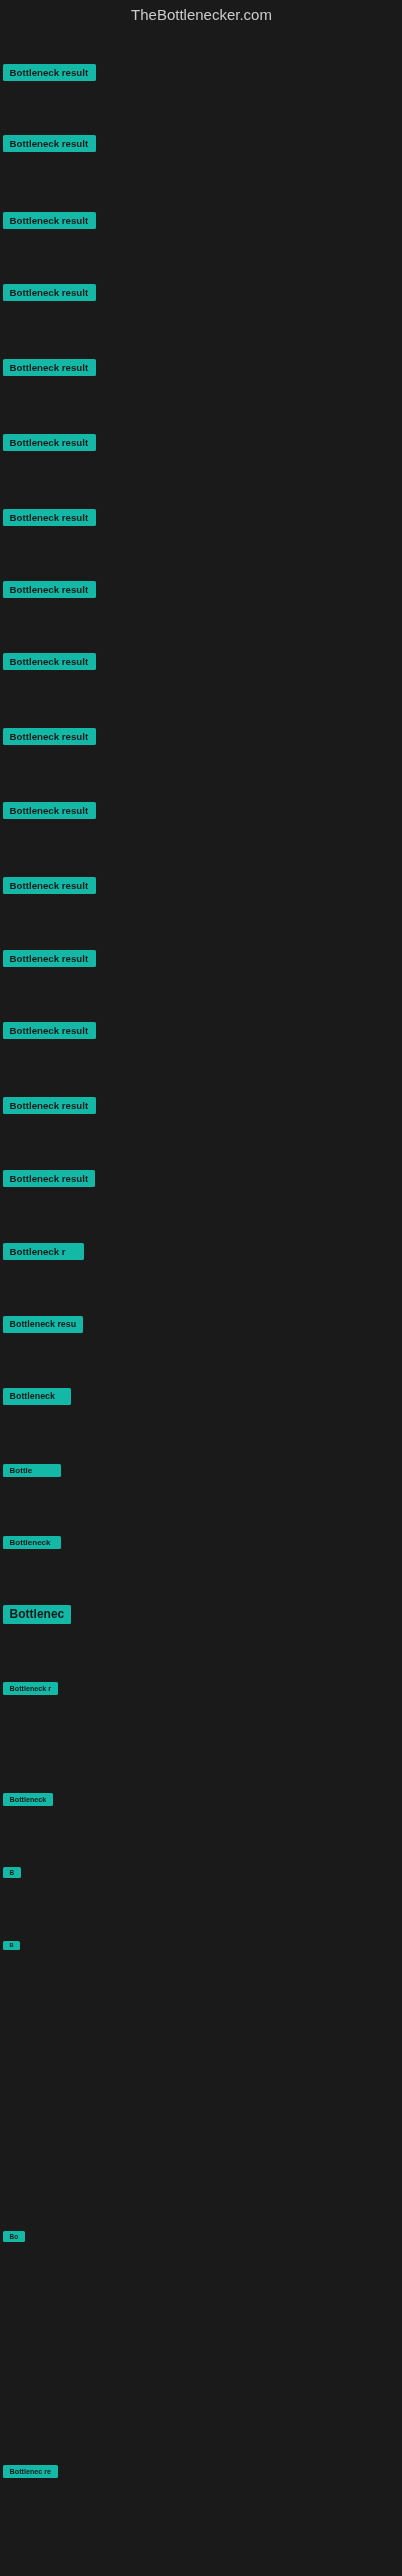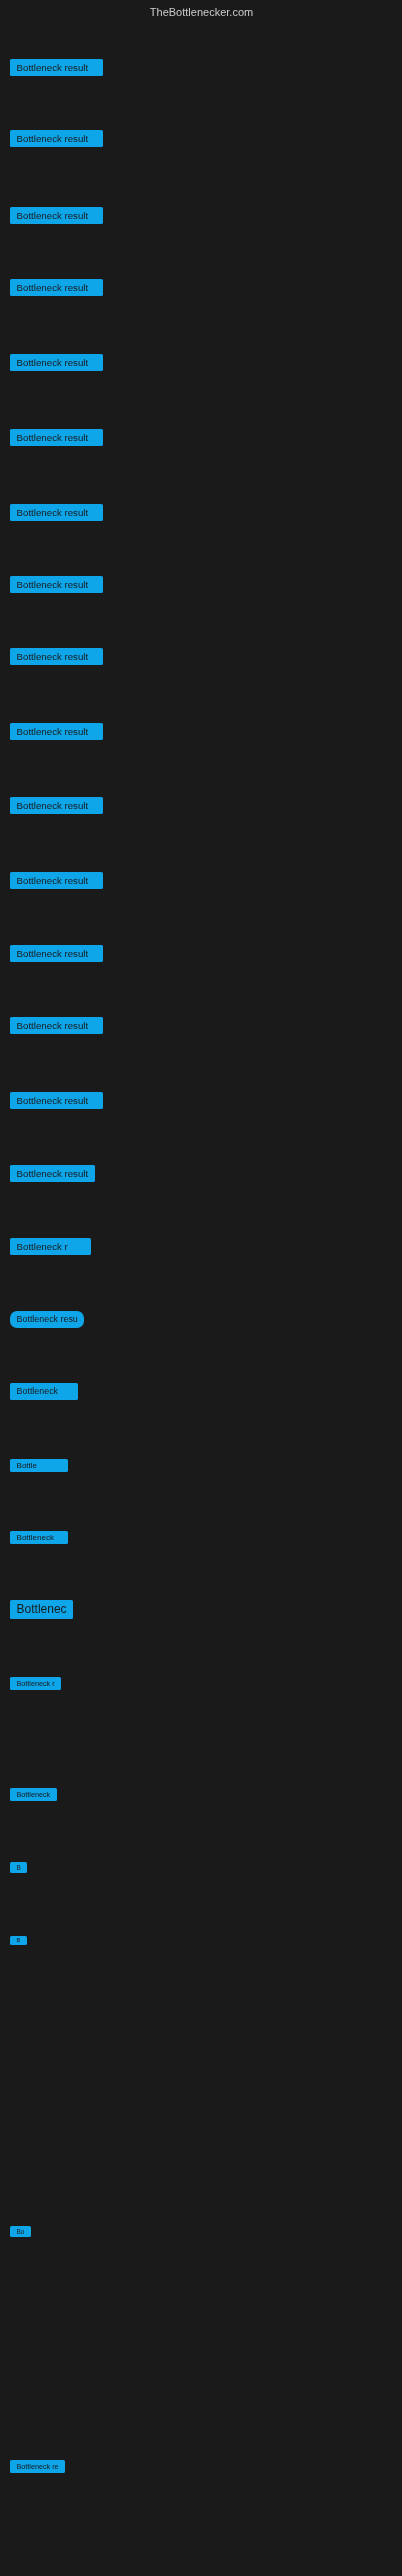--- a/index.html
+++ b/index.html
@@ -13,49 +13,48 @@
       width: 403px;
       min-height: 2576px;
       font-family: Arial, sans-serif;
       position: relative;
     }
 
     .site-header {
       text-align: center;
       padding: 6.4px 0 3.2px 0;
       color: #cccccc;
-      font-size: 11px;
+      font-size: 15px;
       font-weight: normal;
     }
 
     .results-container {
       padding: 6.4px 0;
       display: flex;
       flex-direction: column;
       gap: 0;
     }
 
     .result-row {
       display: flex;
       align-items: center;
       padding: 4.8px 3.2px;
       min-height: 35px;
     }
 
     .bottleneck-badge {
-      background-color: #0ea5e9;
+      background-color: #14b8a6;
       color: #1a1a1a;
       font-size: 9.7px;
-      font-weight: normal;
+      font-weight: bold;
       padding: 3.2px 6.4px;
       border-radius: 1.6px;
       white-space: nowrap;
       display: inline-block;
       flex-shrink: 0;
-      margin-left: 7px;
     }
   </style>
 </head>
 <body>
 
 <div>
   <div class="site-header">TheBottlenecker.com</div>
 </div>
 
 <div class="results-container" id="results-container">
@@ -122,21 +121,21 @@
     <div style="height: 38px;"></div>
     <div class="result-row">
       <span class="bottleneck-badge" style="font-size: 9.7px; min-width: 81px; padding-top: 3.2px; padding-bottom: 3.2px;">Bottleneck result</span>
     </div>
     <div style="height: 38px;"></div>
     <div class="result-row">
       <span class="bottleneck-badge" style="font-size: 9.7px; min-width: 81px; padding-top: 3.2px; padding-bottom: 3.2px;">Bottleneck r</span>
     </div>
     <div style="height: 38px;"></div>
     <div class="result-row">
-      <span class="bottleneck-badge" style="font-size: 8.9px; min-width: 68px; padding-top: 3.2px; padding-bottom: 3.2px; border-radius: 7px;">Bottleneck resu</span>
+      <span class="bottleneck-badge" style="font-size: 8.9px; min-width: 68px; padding-top: 3.2px; padding-bottom: 3.2px;">Bottleneck resu</span>
     </div>
     <div style="height: 37px;"></div>
     <div class="result-row">
       <span class="bottleneck-badge" style="font-size: 8.9px; min-width: 68px; padding-top: 3.2px; padding-bottom: 3.2px;">Bottleneck</span>
     </div>
     <div style="height: 39px;"></div>
     <div class="result-row">
       <span class="bottleneck-badge" style="font-size: 8px; min-width: 58px; padding-top: 2.4px; padding-bottom: 2.4px;">Bottle</span>
     </div>
     <div style="height: 37px;"></div>
@@ -167,17 +166,17 @@
     <div style="height: 100px;"></div>
     <div class="result-row"></div>
     <div style="height: 121px;"></div>
     <div class="result-row">
       <span class="bottleneck-badge" style="font-size: 6.4px; min-width: 16px; padding-top: 1.6px; padding-bottom: 1.6px;">Bo</span>
     </div>
     <div style="height: 56px;"></div>
     <div class="result-row"></div>
     <div style="height: 109px;"></div>
     <div class="result-row">
-      <span class="bottleneck-badge" style="font-size: 7.2px; min-width: 47px; padding-top: 2.4px; padding-bottom: 2.4px;">Bottleneck re</span>
+      <span class="bottleneck-badge" style="font-size: 7.2px; min-width: 47px; padding-top: 2.4px; padding-bottom: 2.4px;">Bottlenec re</span>
     </div>
     <div style="height: 132px;"></div>
   </div>
 
 
 </body></html>

